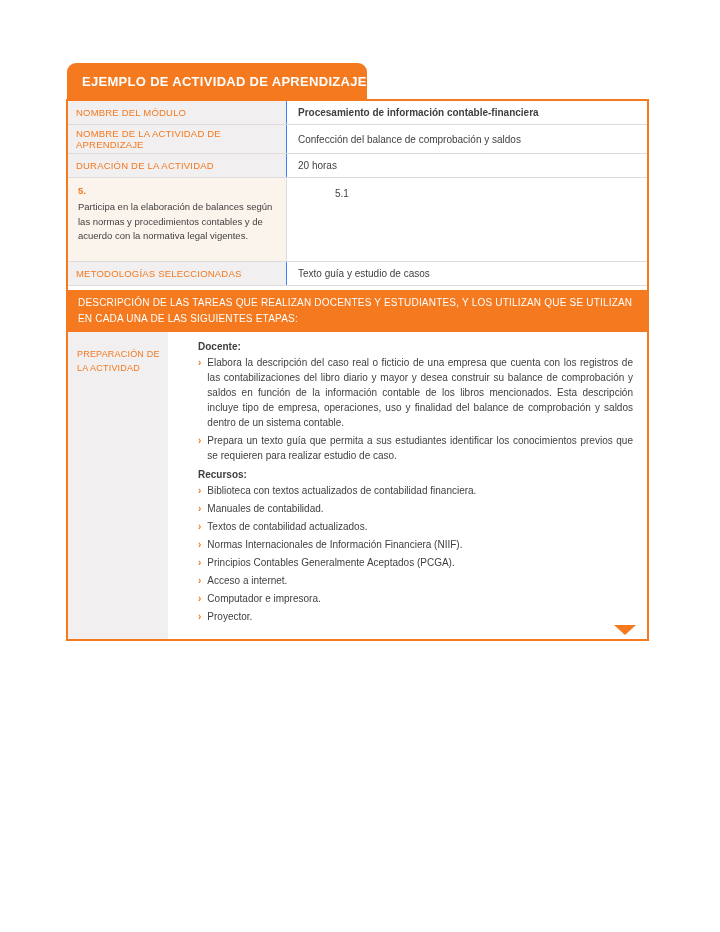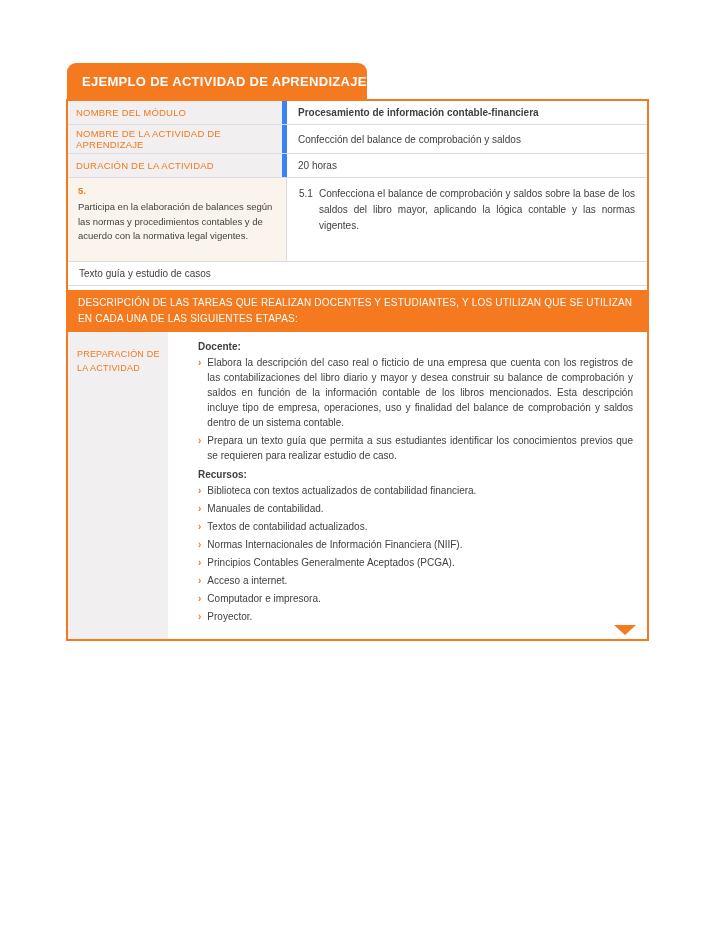--- a/index.html
+++ b/index.html
@@ -16,21 +16,21 @@
   }
   
   .act-table{
     position:absolute;left:66px;top:99px;width:583px;height:542px;
     border:2px solid #f4791f;box-sizing:border-box;background:#ffffff;
     display:flex;flex-direction:column;
   }
   .info-row{display:flex;border-bottom:1px solid #dcdcdc;min-height:23px;}
   .info-label{
     width:219px;flex:0 0 219px;box-sizing:border-box;background:#f1efef;
-    border-right:5px solid #3b82f6;color:#f4791f;font-size:9.5px;
+    border-right:1px solid #3b82f6;color:#f4791f;font-size:9.5px;
     display:flex;align-items:center;padding:3px 8px;letter-spacing:.2px;
   }
   .info-value{
     flex:1;box-sizing:border-box;font-size:10px;color:#3f3f3f;
     display:flex;align-items:center;padding:3px 11px;
   }
   .value-bold{font-weight:bold;}
   
   .col-heads{display:flex;min-height:26px;}
   .col-head-left{
@@ -45,21 +45,21 @@
   }
   
   .content-row{display:flex;border-bottom:1px solid #dcdcdc;min-height:83px;}
   .expected-cell{
     width:219px;flex:0 0 219px;box-sizing:border-box;background:#fbf4ec;
     border-right:1px solid #dcdcdc;padding:6px 10px;font-size:9.5px;line-height:1.5;
   }
   .expected-number{color:#f4791f;font-weight:bold;display:block;margin-bottom:2px;}
   .criteria-cell{
     flex:1;box-sizing:border-box;padding:8px 12px 6px 12px;font-size:10px;line-height:1.6;
-    display:flex;gap:6px;
+    display:flex;gap:13px;margin-left:36px;
   }
   .criteria-number{flex:0 0 auto;}
   .criteria-text{text-align:justify;}
   
   .banner-gap{height:4px;background:#ffffff;}
   .desc-banner{
     background:#f4791f;color:#ffffff;font-size:10px;line-height:1.55;
     padding:5px 10px 6px 10px;letter-spacing:.2px;
   }
   
@@ -117,25 +117,25 @@
     </div>
 
 
     <div class="content-row">
       <div class="expected-cell">
         <span class="expected-number">5.</span>
         <span class="justify">Participa en la elaboración de balances según las normas y procedimientos contables y de acuerdo con la normativa legal vigentes.</span>
       </div>
       <div class="criteria-cell">
         <span class="criteria-number">5.1</span>
-        <span class="criteria-text">Confecciona el balance de comprobación y saldos sobre la base de los saldos del libro mayor, aplicando la lógica contable y las normas vigentes.</span>
       </div>
     </div>
 
     <div class="info-row">
+      <div class="info-label">METODOLOGÍAS SELECCIONADAS</div>
       <div class="info-value">Texto guía y estudio de casos</div>
     </div>
 
     <div class="banner-gap"></div>
     <div class="desc-banner">DESCRIPCIÓN DE LAS TAREAS QUE REALIZAN DOCENTES Y ESTUDIANTES, Y LOS UTILIZAN QUE SE UTILIZAN EN CADA UNA DE LAS SIGUIENTES ETAPAS:</div>
 
     <div class="prep-row">
       <div class="prep-label">PREPARACIÓN DE LA ACTIVIDAD</div>
       <div class="prep-content">
 

